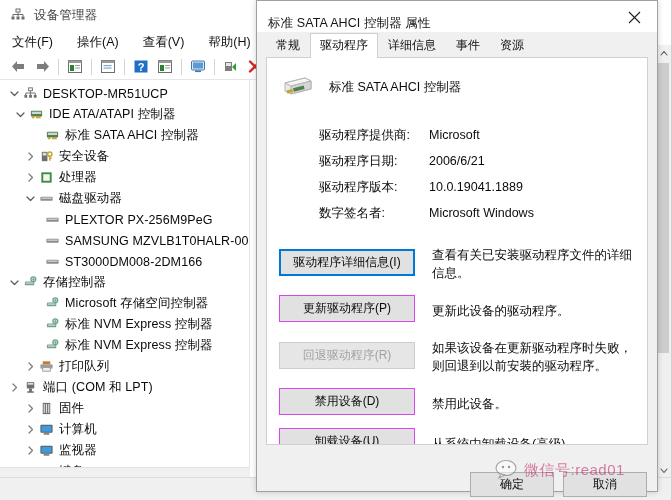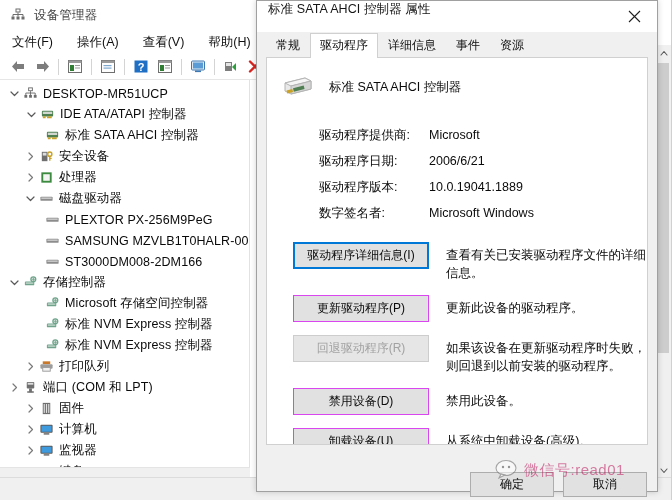--- a/index.html
+++ b/index.html
@@ -162,21 +162,21 @@
     height: 492px;
     background: #f0f0f0;
     border: 1px solid #a0a0a0;
     box-sizing: border-box;
     box-shadow: 0 0 6px rgba(0,0,0,.18);
   }
   .dlg-titlebar {
     height: 31px;
     background: #ffffff;
     display: flex;
-    align-items: flex-start;
+    align-items: flex-end;
     box-sizing: border-box;
     padding-left: 11px;
     gap: 48px;
   }
   .dlg-title {
     font-size: 12.5px;
     color: #151515;
     flex: 1;
     letter-spacing: .1px;
   }
@@ -254,23 +254,23 @@
     flex: none;
   }
   .info-val {
     font-size: 12.5px;
     color: #0b0b0b;
   }
 
   .act-list { margin-top: 16px; }
   .act-row {
     display: flex;
-    align-items: flex-start;
+    align-items: center;
     margin-bottom: 13px;
-    padding-left: 26px;
+    padding-left: 12px;
   }
   .act-btn {
     width: 136px;
     min-height: 27px;
     background: #e1e1e1;
     border: 1px solid #d946ef;
     font-family: inherit;
     font-size: 12px;
     color: #0b0b0b;
     display: flex;
@@ -453,21 +453,21 @@
             <rect x="6.5" y="2.5" width="3" height="2" fill="#fff"></rect>
           <path d="M8 5.5v2M3 7.5h10M3 7.5v2M13 7.5v2M8 7.5v2" stroke="#6d6d6d" stroke-width="1" fill="none"></path>
           <rect x="1.5" y="9.5" width="3" height="3" fill="#6d6d6d"></rect>
             <rect x="6.5" y="9.5" width="3" height="3" fill="#6d6d6d"></rect>
             <rect x="11.5" y="9.5" width="3" height="3" fill="#6d6d6d"></rect>
         </svg>
       </span>
       <span class="tree-label">DESKTOP-MR51UCP</span>
     </div>
 
-    <div class="tree-row" style="padding-left:23px">
+    <div class="tree-row" style="padding-left:12px">
       <span class="tw">
         <svg width="9" height="9" viewBox="0 0 9 9">
             <path d="M1 3l3.5 3.5L8 3" stroke="#5a5a5a" stroke-width="1.2" fill="none" stroke-linecap="round" stroke-linejoin="round"></path>
           </svg>
       </span>
       <span class="tree-icon">
         <svg viewBox="0 0 16 16" width="15" height="15">
           <rect x="2" y="4" width="12" height="6" rx="1" fill="#4d7f50"></rect>
           <rect x="3" y="5" width="10" height="2.5" fill="#cfd7cf"></rect>
           <rect x="3" y="10" width="3" height="2" fill="#c9a227"></rect>

